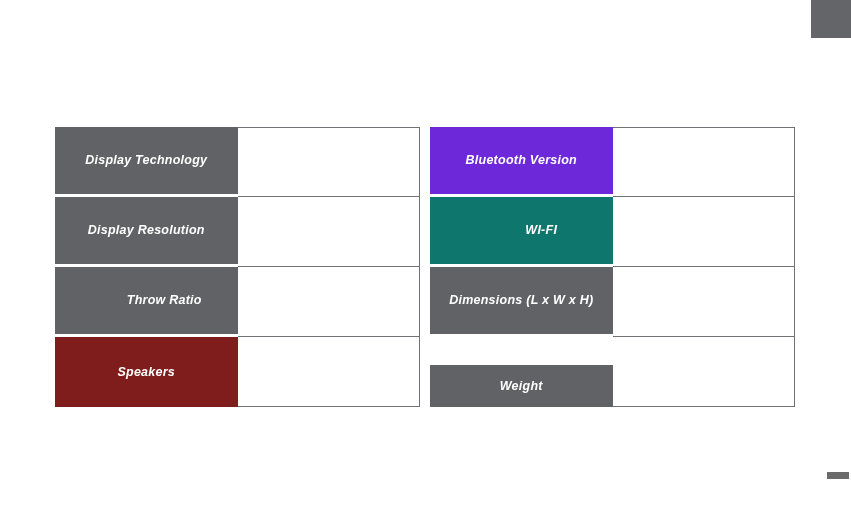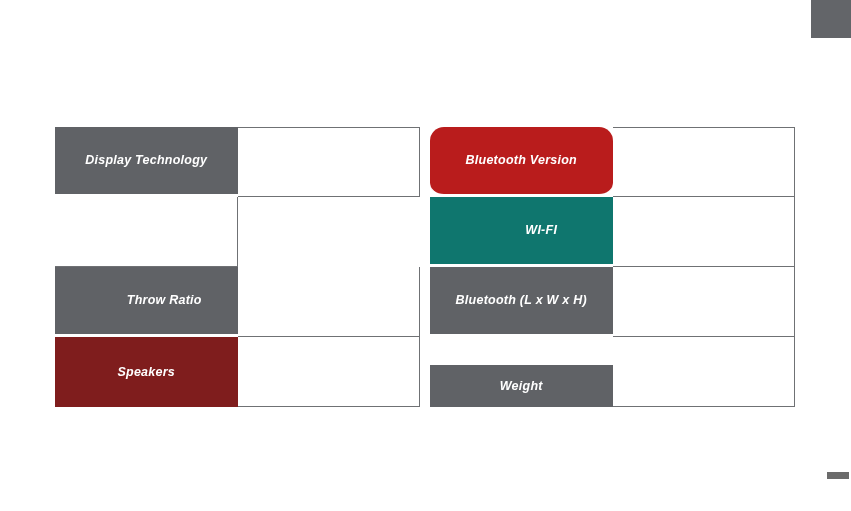--- a/index.html
+++ b/index.html
@@ -83,43 +83,44 @@
 <div class="screen">
 
   <div class="corner-block" style="background: rgb(99, 101, 105);"></div>
 
   <div class="spec-table left">
     <div class="spec-row">
       <div class="spec-label" style="background: rgb(96, 98, 102);">Display Technology</div>
       <div class="spec-value"></div>
     </div>
     <div class="spec-row">
+      <div class="spec-label" style="background: rgb(96, 98, 102);">Display Resolution</div>
       <div class="spec-value"></div>
     </div>
     <div class="spec-row">
       <div class="spec-label" style="background: rgb(96, 98, 102); padding-left: 44px;">Throw Ratio</div>
       <div class="spec-value"></div>
     </div>
     <div class="spec-row">
       <div class="spec-label" style="background: #7f1d1d;">Speakers</div>
       <div class="spec-value"></div>
     </div>
   </div>
 
   <div class="spec-table right">
     <div class="spec-row">
-      <div class="spec-label" style="background: #b91c1c; border-radius: 14px;">Bluetooth Version</div>
+      <div class="spec-label" style="background: #6d28d9;">Bluetooth Version</div>
       <div class="spec-value"></div>
     </div>
     <div class="spec-row">
       <div class="spec-label" style="background: #0f766e; padding-left: 48px;">WI-FI</div>
       <div class="spec-value"></div>
     </div>
     <div class="spec-row">
-      <div class="spec-label" style="background: rgb(96, 98, 102);">Bluetooth (L x W x H)</div>
+      <div class="spec-label" style="background: rgb(96, 98, 102);">Dimensions (L x W x H)</div>
       <div class="spec-value"></div>
     </div>
     <div class="spec-row">
       <div class="spec-label" style="background: rgb(96, 98, 102); margin-top: 28px;">Weight</div>
       <div class="spec-value"></div>
     </div>
   </div>
 
   <div class="footer-bar" style="background: rgb(107, 107, 107);"></div>
 

